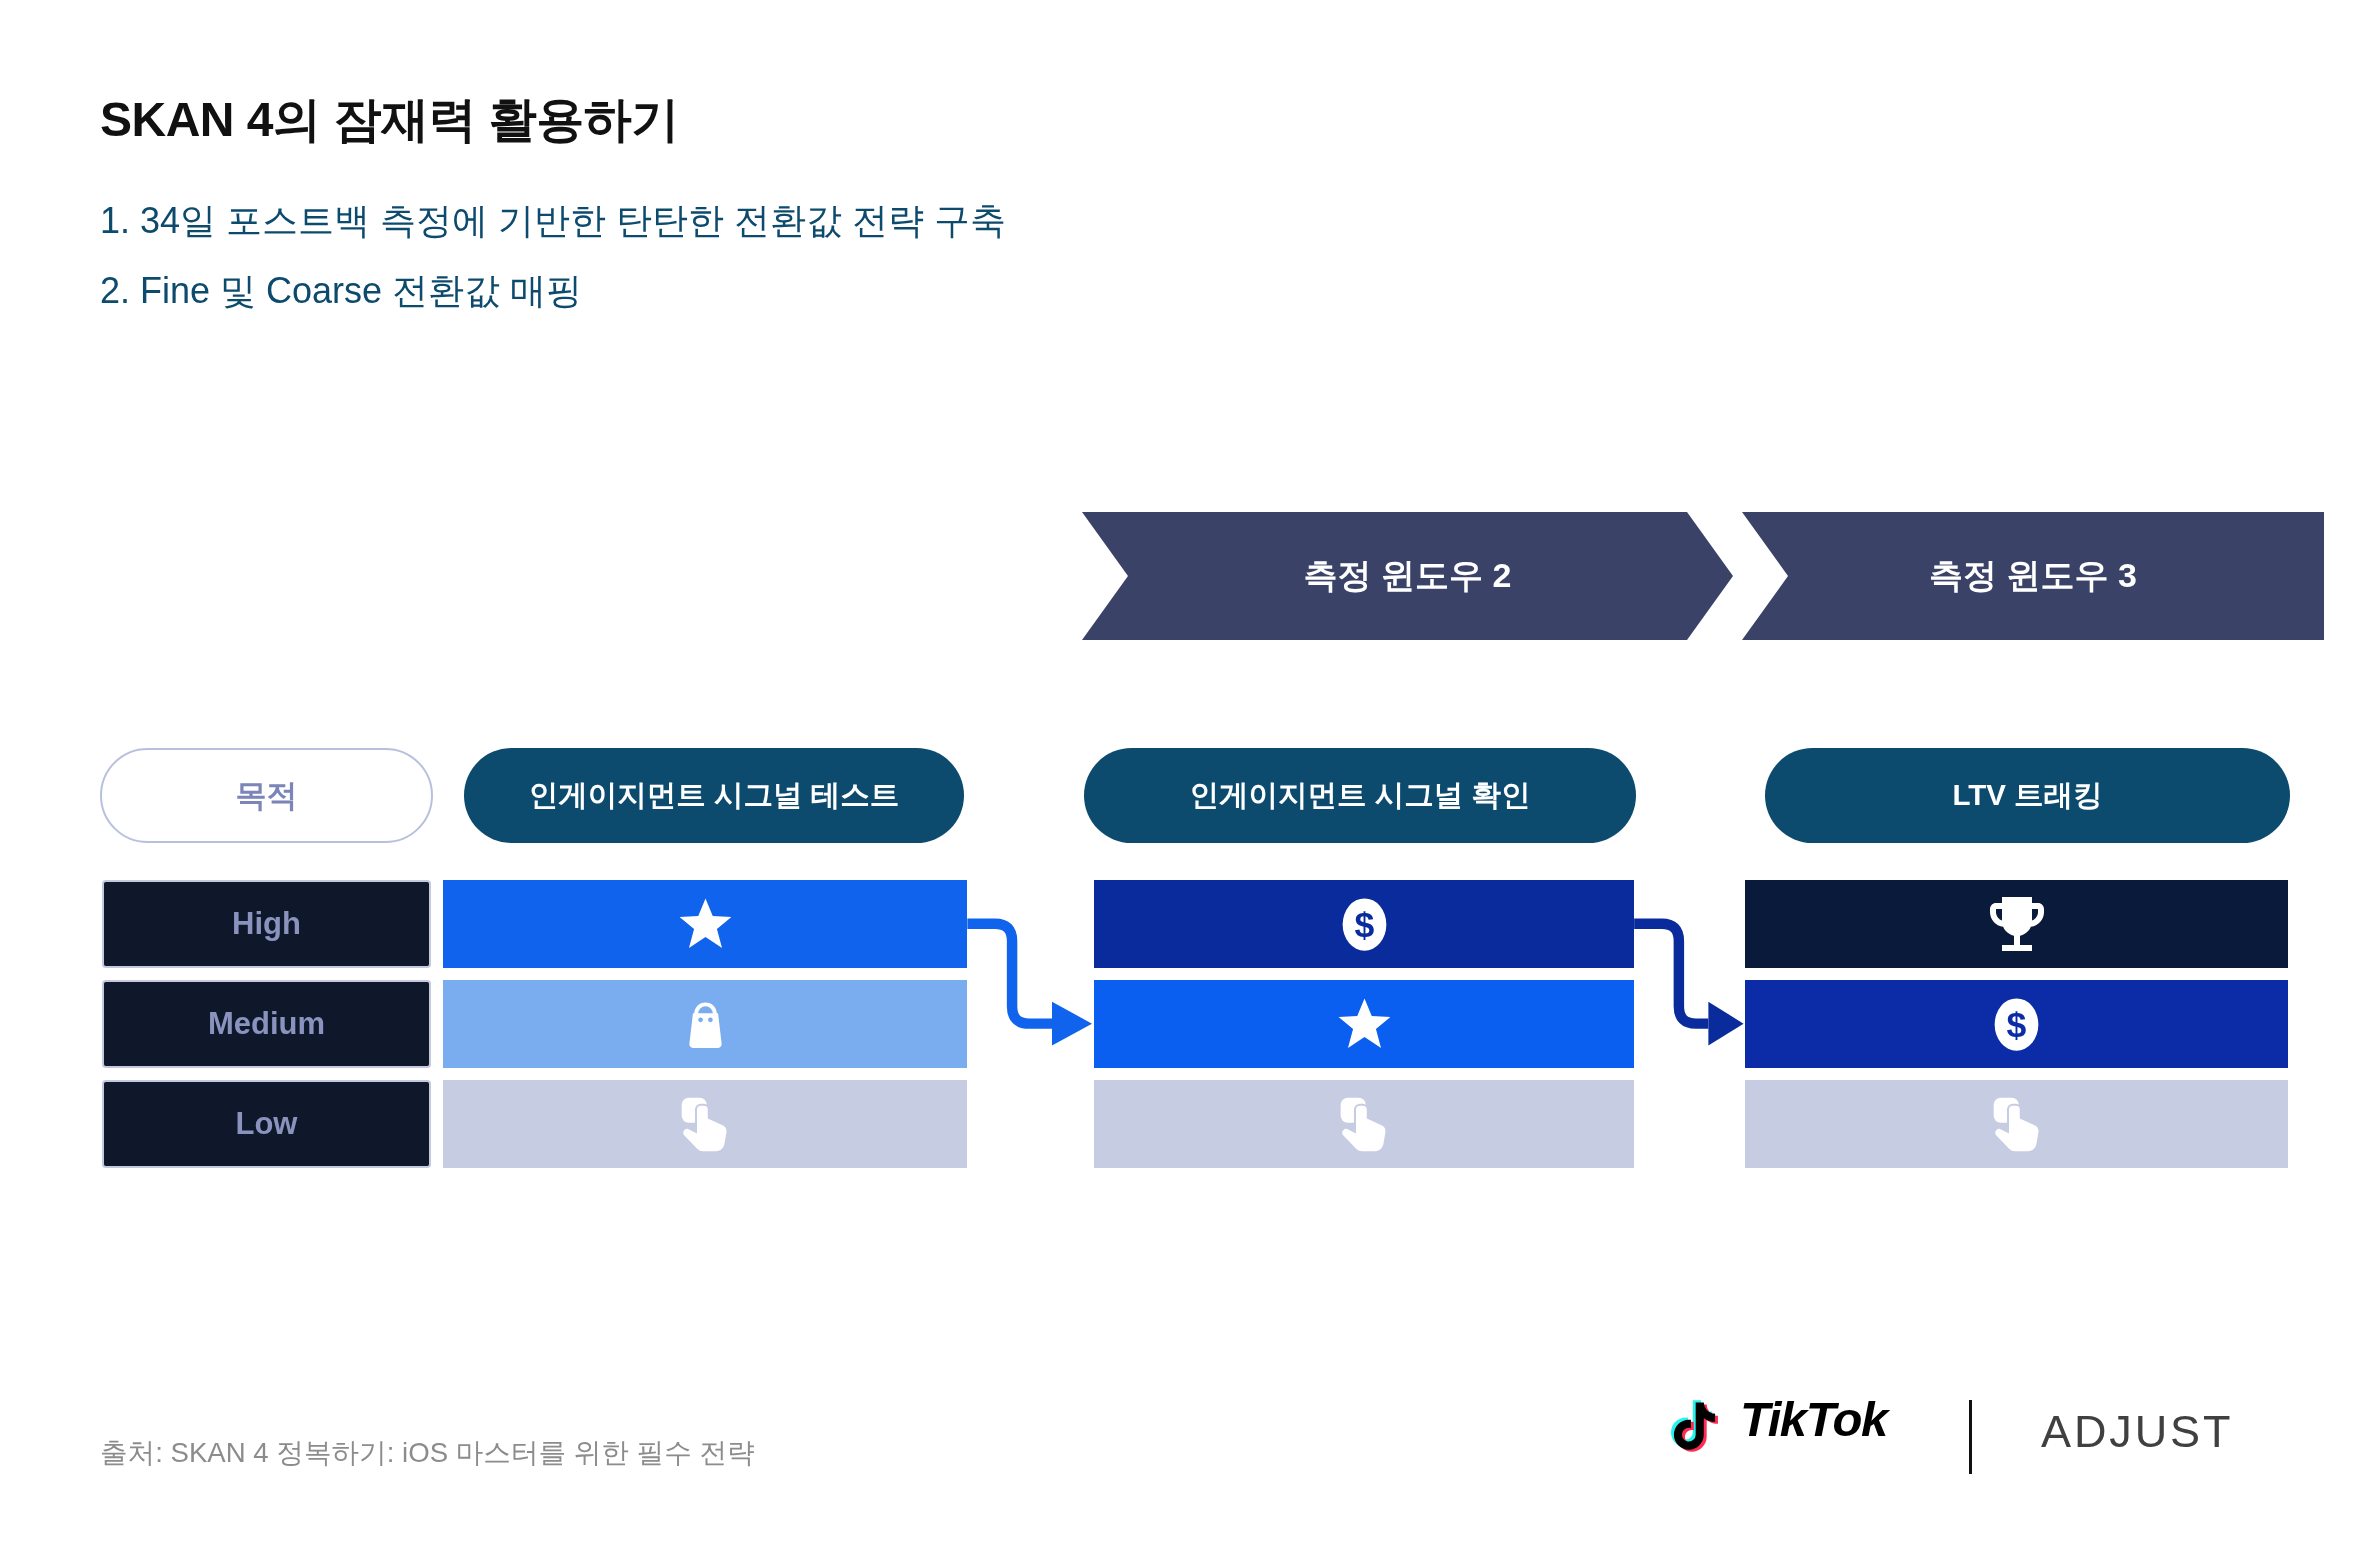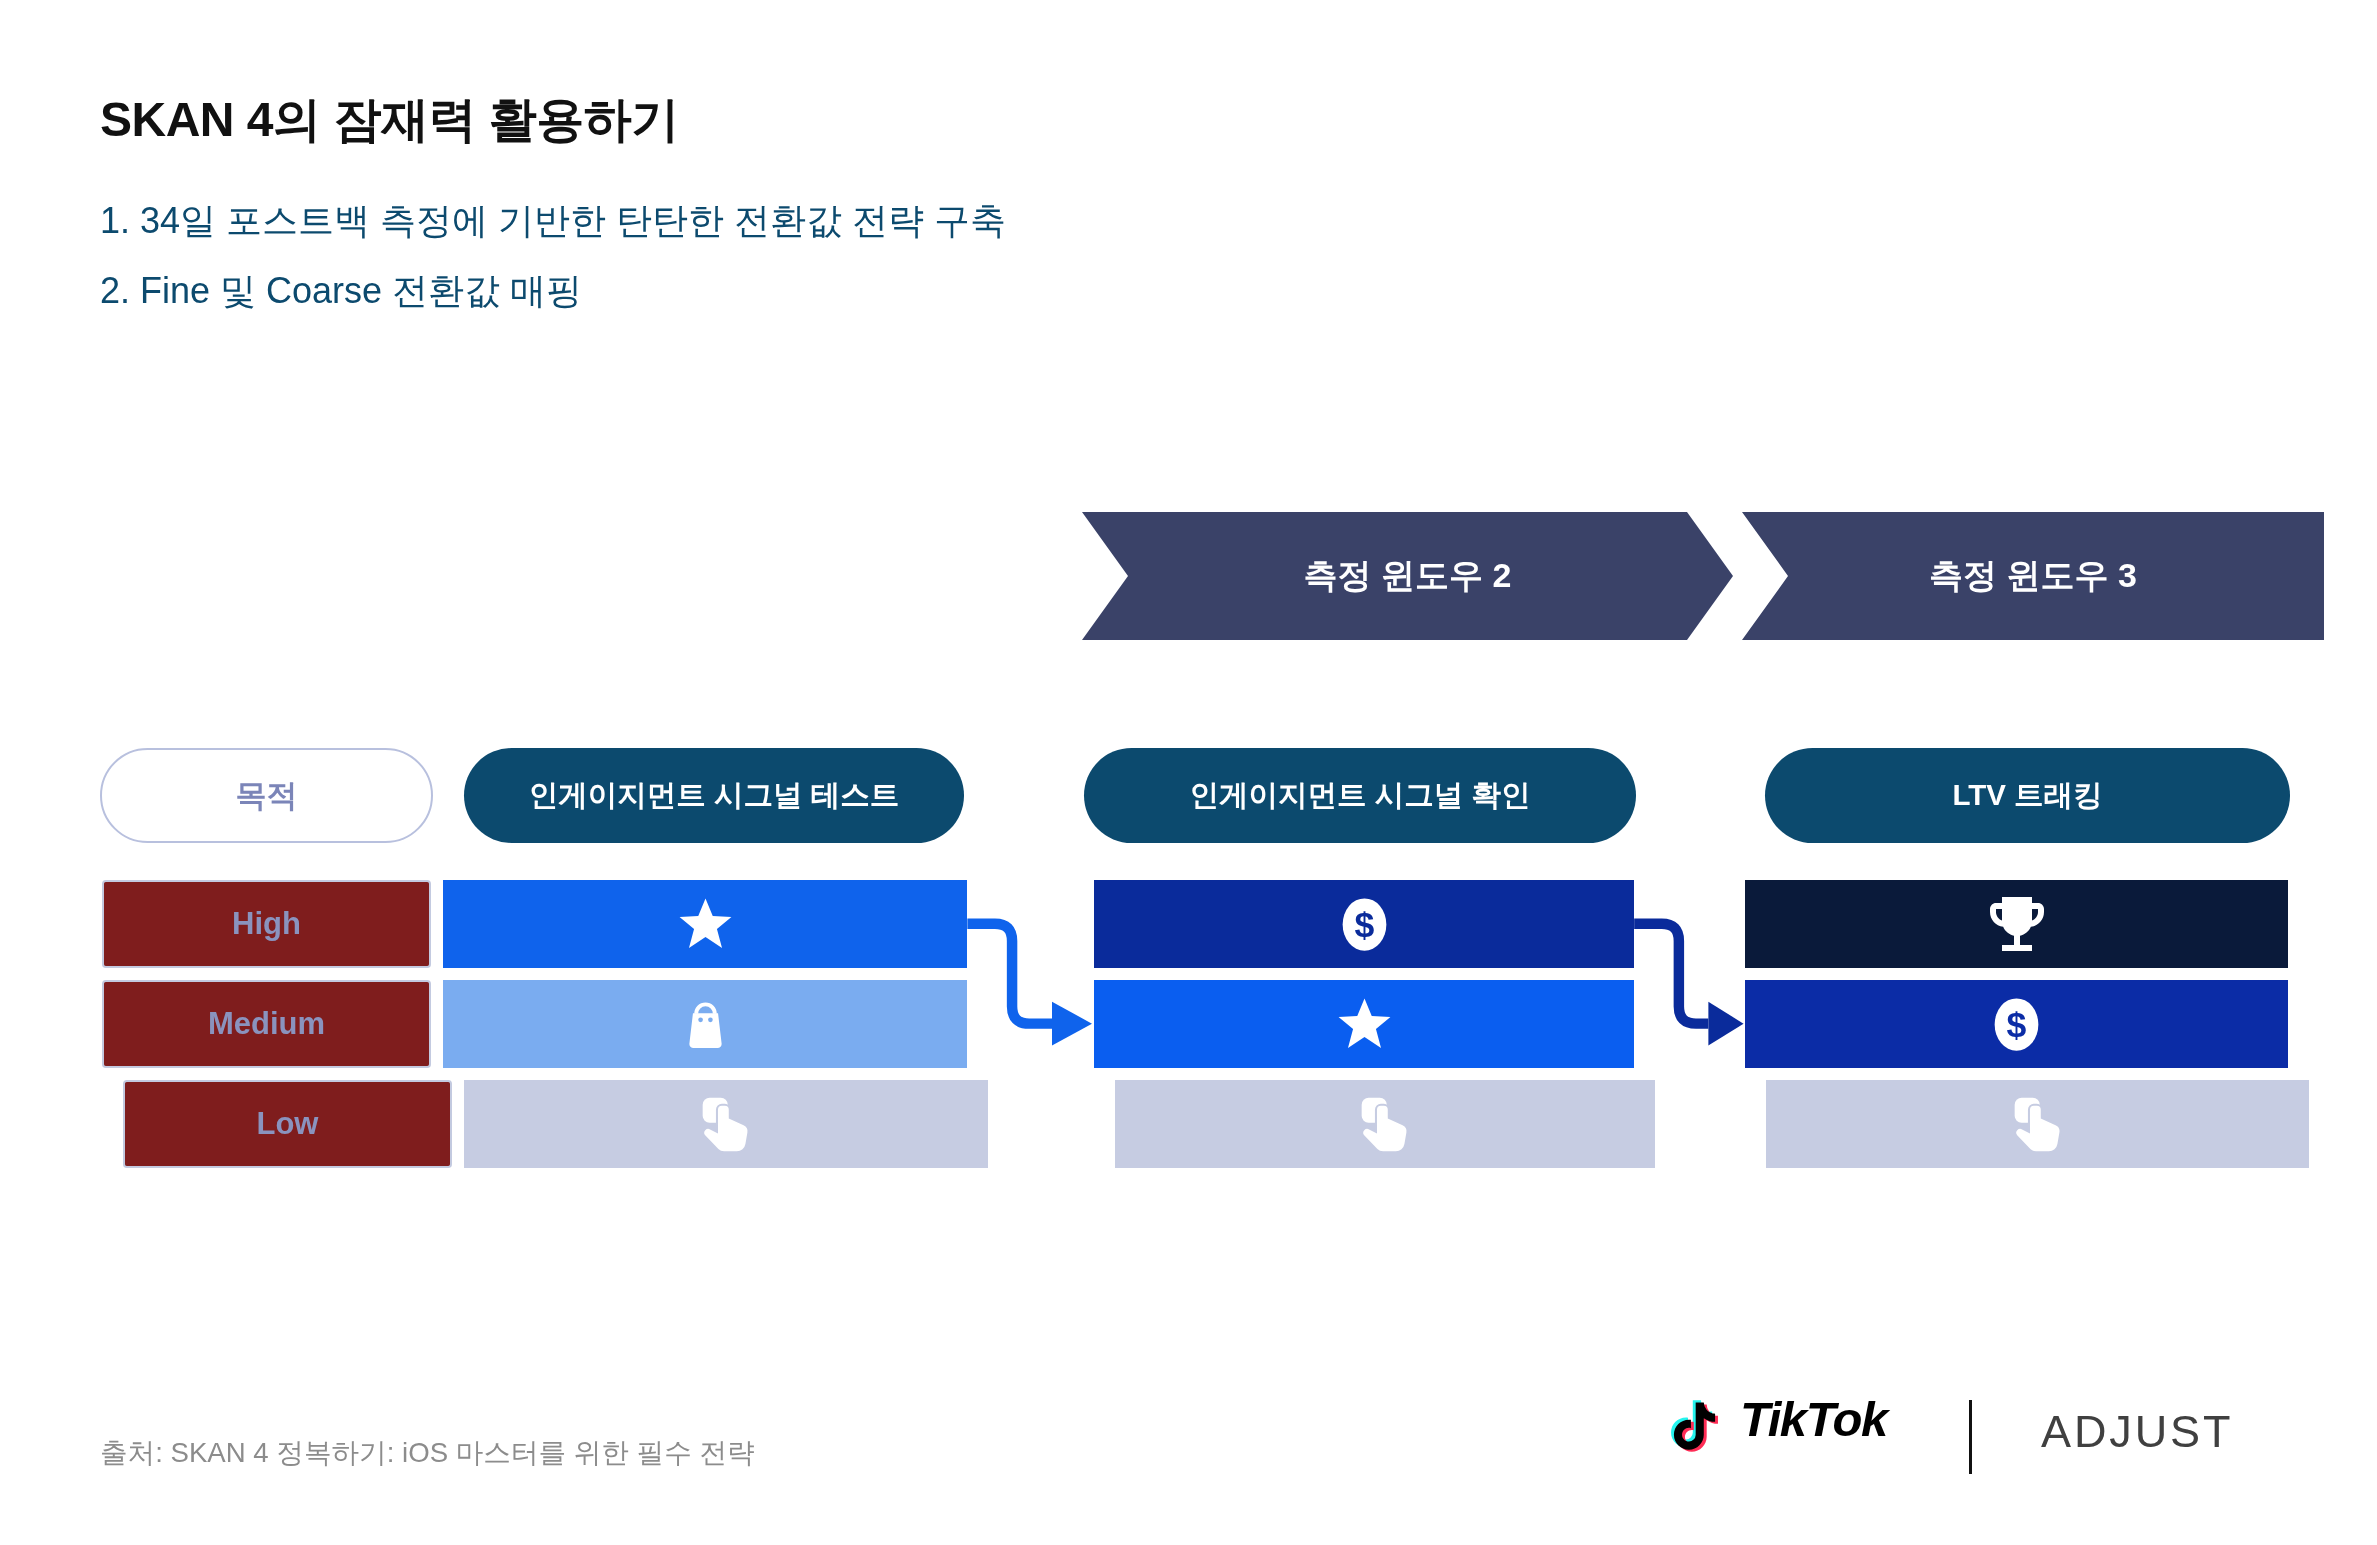--- a/index.html
+++ b/index.html
@@ -25,24 +25,24 @@
   .pill{position:absolute;top:740px;height:95px;border-radius:49px;display:flex;
         align-items:center;justify-content:center;box-sizing:border-box;margin-top:8px;}
   .pill-outline{left:100px;width:333px;background:#fff;border:2.9px solid #B8C0DE;
         color:#7B85B8;font-size:31px;font-weight:700;}
   .pill-fill{background:#0c4a6e;color:#fff;font-size:29.5px;font-weight:700;}
   .pill-1{left:464px;width:500px;}
   .pill-2{left:1084px;width:552px;}
   .pill-3{left:1765px;width:525px;}
 
   
-  .rowbox{position:absolute;left:102px;width:329px;height:88px;background:#7f1d1d;
+  .rowbox{position:absolute;left:102px;width:329px;height:88px;background:#0f172a;
         border:2.9px solid #C3CAE0;border-radius:3.8px;box-sizing:border-box;display:flex;
         align-items:center;justify-content:center;color:#8A93BE;font-size:31px;font-weight:700;}
-  .row-high{top:880px;}.row-med{top:980px;}.row-low{top:1080px;margin-left:21px;}
+  .row-high{top:880px;}.row-med{top:980px;}.row-low{top:1080px;}
 
   
   .bar{position:absolute;height:88px;display:flex;align-items:center;justify-content:center;}
   .col-1{left:443px;width:524px;}
   .col-2{left:1094px;width:540px;}
   .col-3{left:1745px;width:543px;}
   .c1-high{background:#0F63EC;}
   .c1-med{background:#7AACF0;}
   .c2-high{background:#0A2B9B;}
   .c2-med{background:#0A5EF0;}

